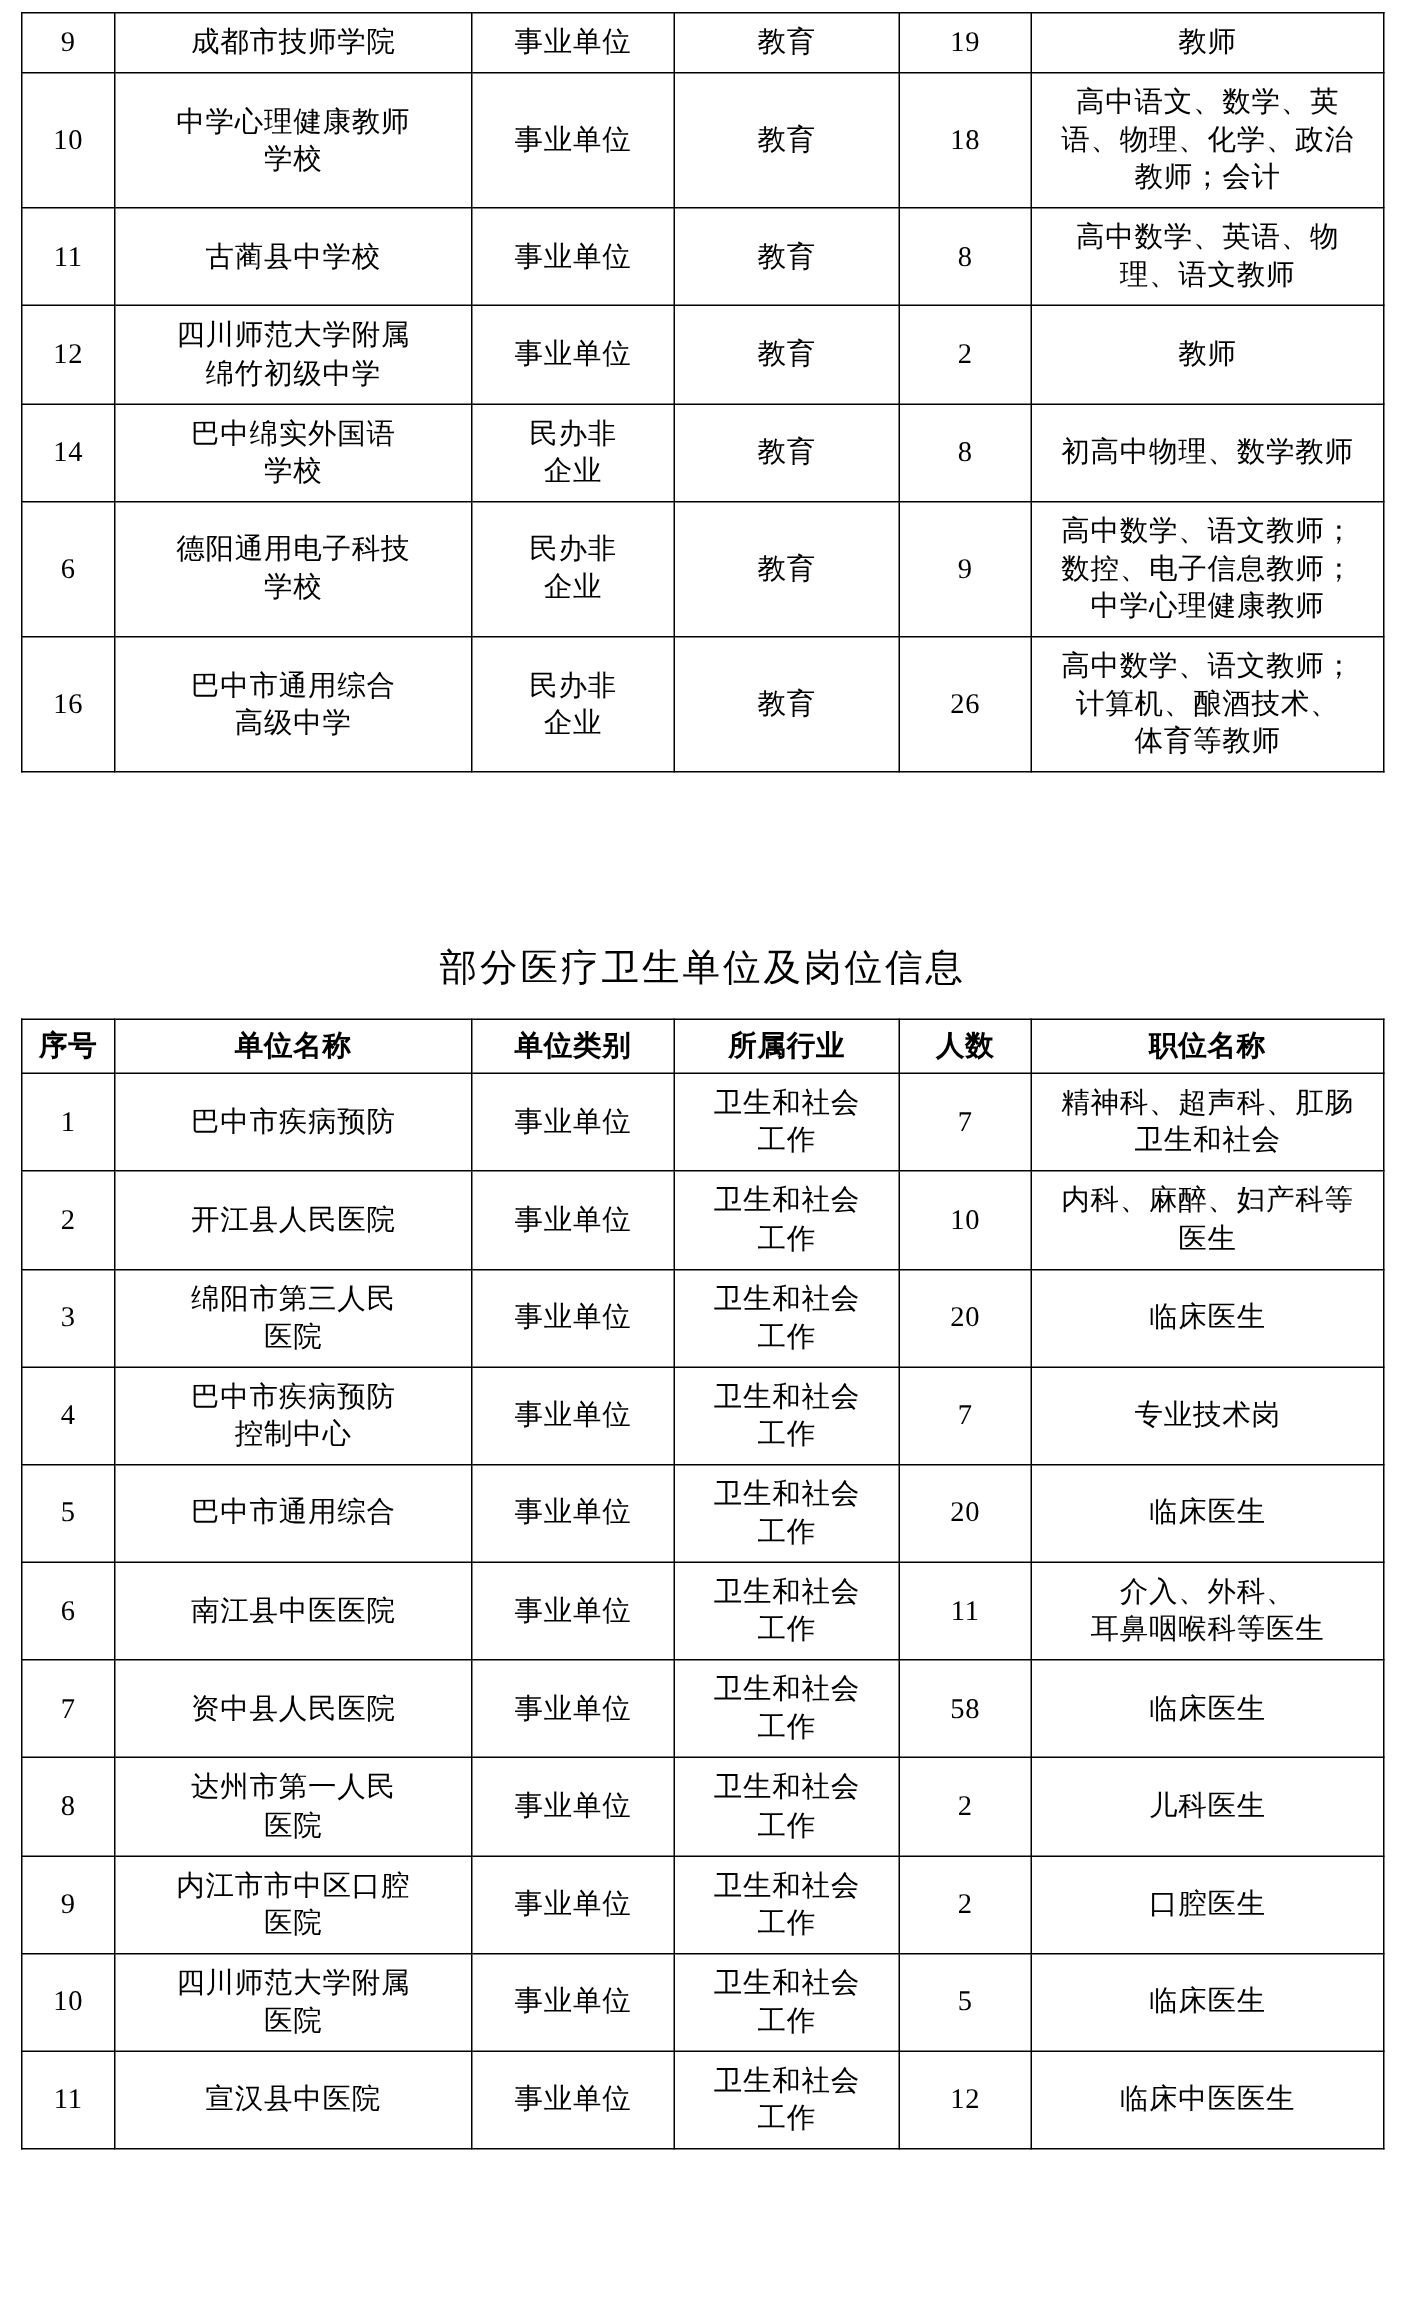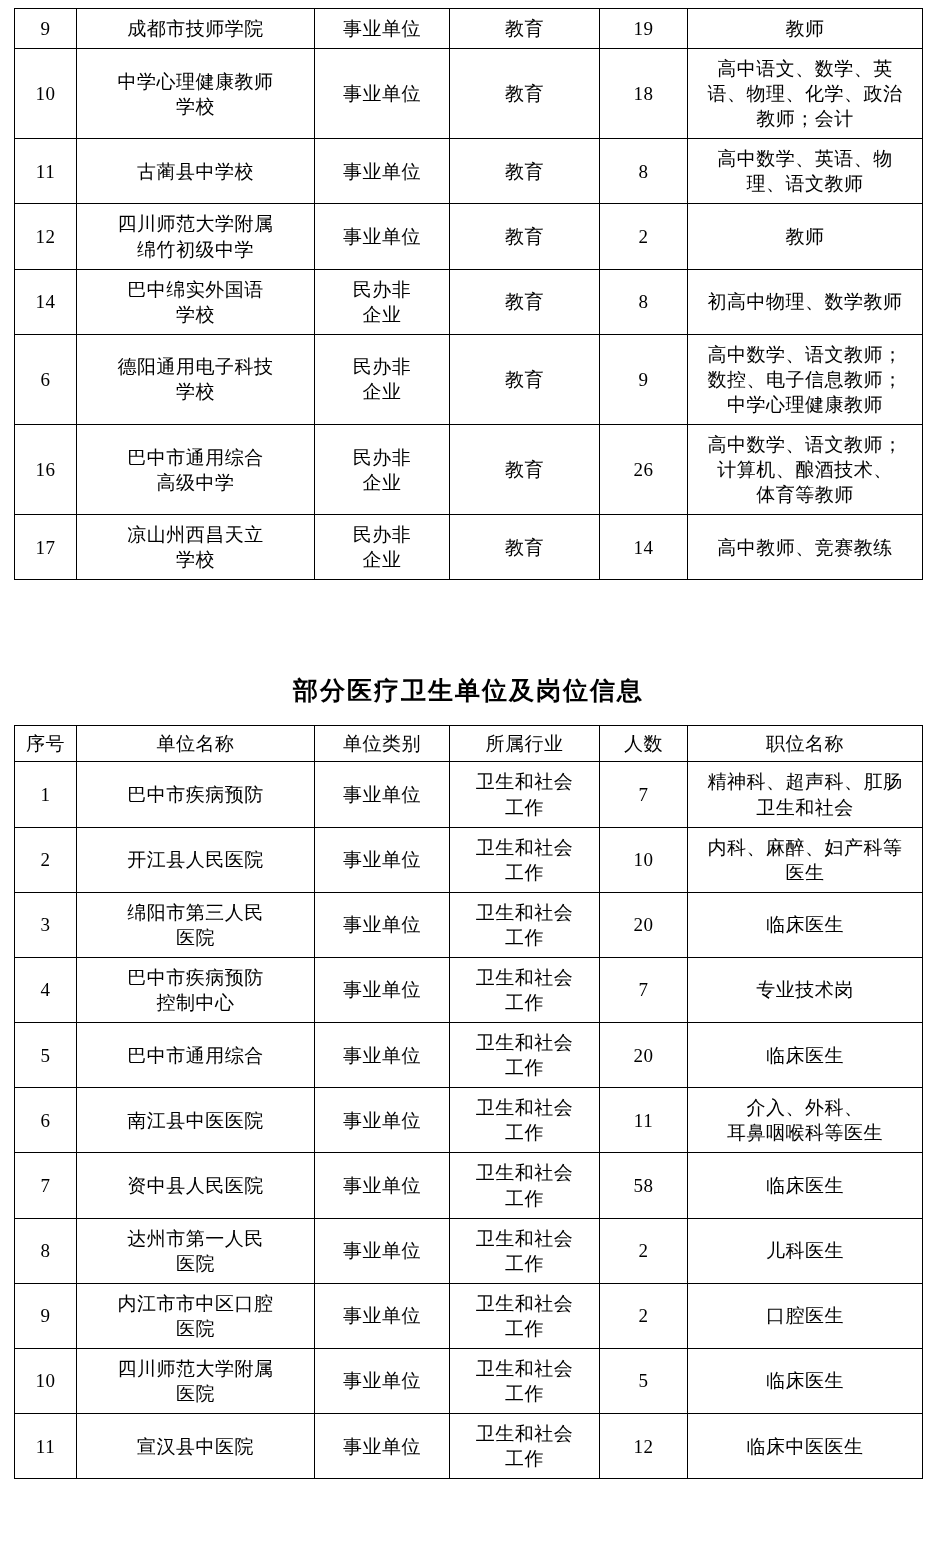--- a/index.html
+++ b/index.html
@@ -28,37 +28,37 @@
     border: 1px solid #000000;
     text-align: center;
     vertical-align: middle;
     font-size: 19px;
     line-height: 1.32;
     padding: 7px 5px;
     font-weight: normal;
     letter-spacing: 0.5px;
   }
   table.doc-table th {
-    font-weight: normal;
+    font-weight: bold;
     font-size: 19px;
     padding: 5px 4px;
   }
   col.c-no { width: 62px; }
   col.c-name { width: 238px; }
   col.c-type { width: 135px; }
   col.c-industry { width: 150px; }
   col.c-count { width: 88px; }
   col.c-job { width: 235px; }
 
   .section-title {
     text-align: center;
     font-size: 25px;
-    font-weight: bold;
+    font-weight: normal;
     letter-spacing: 2px;
-    margin: 60px 0 18px 0;
+    margin: 79px 0 18px 0;
   }
   .spacer-block {
     height: 34px;
   }
   .cell-lines {
     white-space: pre-line;
   }
 </style>
 </head>
 <body>
@@ -139,30 +139,20 @@
           <td class="cell-lines">巴中市通用综合
 高级中学</td>
           <td class="cell-lines">民办非
 企业</td>
           <td class="cell-lines">教育</td>
           <td class="cell-lines">26</td>
           <td class="cell-lines">高中数学、语文教师；
 计算机、酿酒技术、
 体育等教师</td>
         </tr>
-        <tr>
-          <td class="cell-lines">17</td>
-          <td class="cell-lines">凉山州西昌天立
-学校</td>
-          <td class="cell-lines">民办非
-企业</td>
-          <td class="cell-lines">教育</td>
-          <td class="cell-lines">14</td>
-          <td class="cell-lines">高中教师、竞赛教练</td>
-        </tr>
       </tbody>
   </table>
 
   <div class="spacer-block"></div>
 
   <div class="section-title">部分医疗卫生单位及岗位信息</div>
 
   <table class="doc-table">
     <colgroup>
       <col class="c-no">

